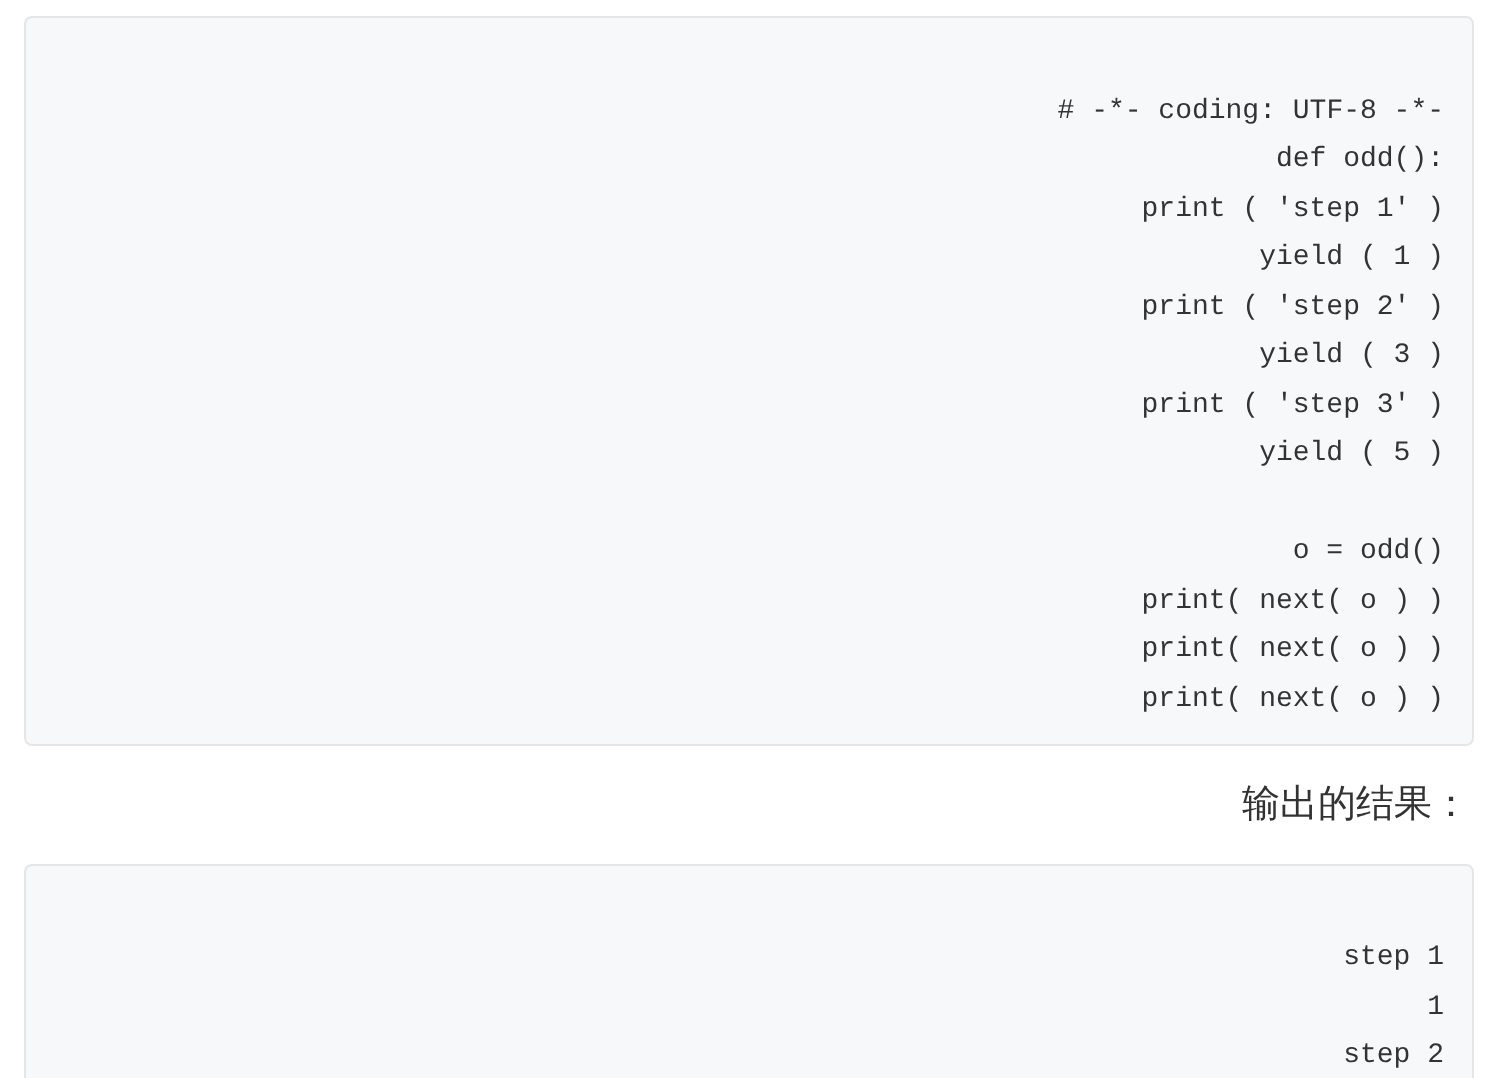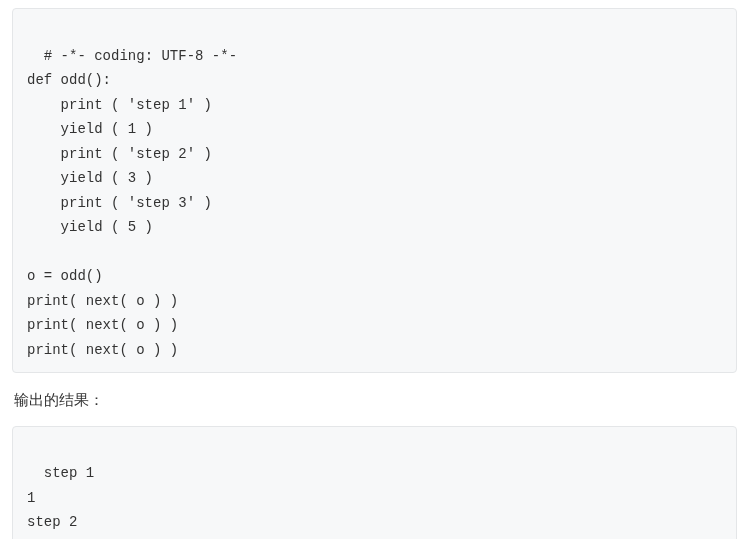--- a/index.html
+++ b/index.html
@@ -1,18 +1,19 @@
 <!DOCTYPE html>
 <html><head>
   <meta charset="utf-8">
   <style>
     * {
       margin: 0;
       padding: 0;
       box-sizing: border-box;
+      text-align: right;
     }
     body {
       font-family: -apple-system, BlinkMacSystemFont, "Segoe UI", Arial, sans-serif;
       background: #ffffff;
       padding: 8px 12px;
       width: 749px;
       color: #333;
       position: relative;
     }
     .code-block {
@@ -22,21 +23,21 @@
       padding: 10px 14px;
       font-family: Consolas, "Courier New", monospace;
       font-size: 14px;
       line-height: 1.75;
       color: #333;
       white-space: pre;
       overflow-x: auto;
       margin-bottom: 16px;
     }
     .section-label {
-      font-size: 15px;
+      font-size: 19px;
       color: #333;
       margin: 14px 2px 14px 2px;
       line-height: 1.5;
     }
     .output-block {
       background: #f7f8f9;
       border: 1px solid #e4e6e8;
       border-radius: 4px;
       padding: 10px 14px;
       font-family: Consolas, "Courier New", monospace;

